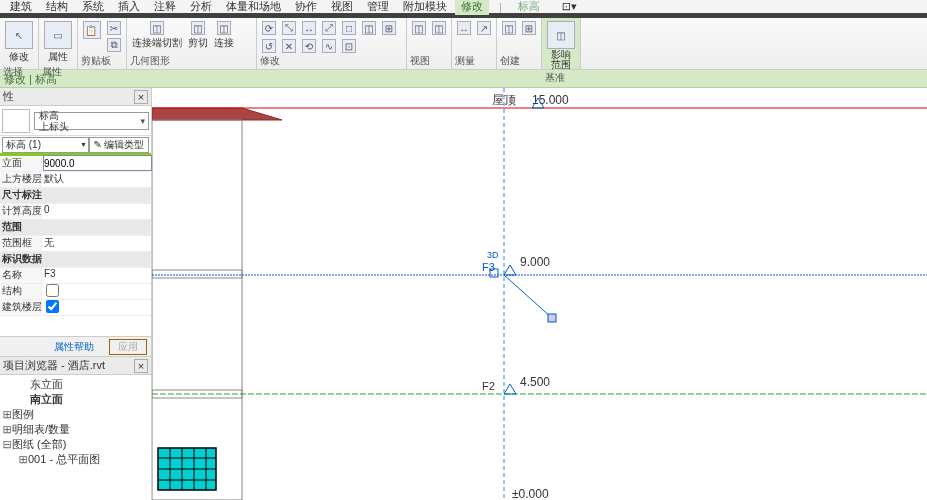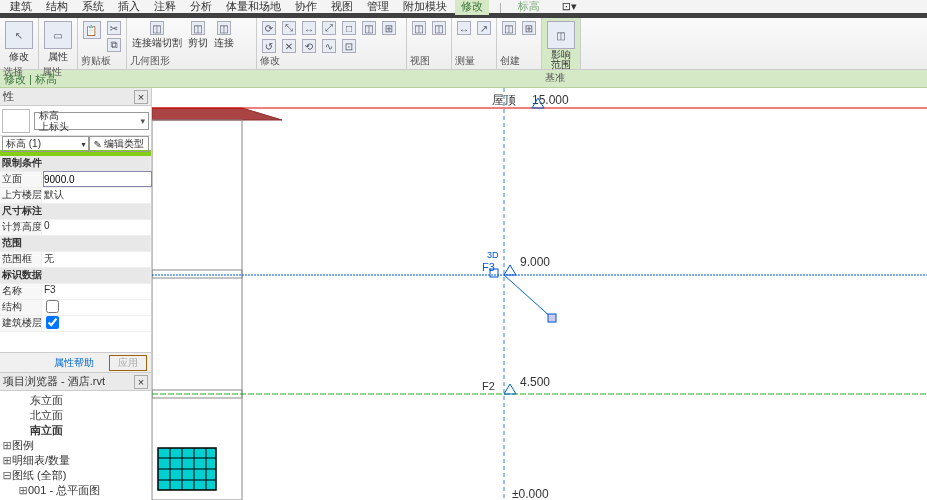--- a/index.html
+++ b/index.html
@@ -30,21 +30,21 @@
 .leftcol { position: absolute; left: 0; top: 88px; width: 152px; bottom: 0; display: flex; flex-direction: column; }
 .panel-title { height: 18px; background: #eaeaea; border-bottom: 1px solid #ccc; display: flex; align-items: center; justify-content: space-between; padding: 0 3px; font-size: 11px; }
 .panel-title .x { width: 14px; height: 14px; border: 1px solid #aaa; text-align: center; line-height: 12px; cursor: default; }
 
 
 .props { background: #fff; border-right: 1px solid #ccc; }
 .props .type-sel { height: 30px; display: flex; align-items: center; padding: 2px; gap: 4px; border-bottom: 1px solid #ddd; }
 .props .swatch { width: 28px; height: 24px; border: 1px solid #bbb; background: #fff; }
 .props .drop { flex: 1; border: 1px solid #999; height: 18px; padding-left: 4px; font-size: 11px; display: flex; align-items: center; justify-content: space-between; }
 .props .drop::after { content: "▾"; padding-right: 3px; font-size: 9px; color: #555; }
-.props .edit-row { display: flex; height: 20px; padding: 0 2px; gap: 0; border-bottom: 6px solid #84cc16; }
+.props .edit-row { display: flex; height: 20px; align-items: center; padding: 0 2px; gap: 0; border-bottom: 3px solid #84cc16; }
 .props .edit-row .sel { flex: 1; border: 1px solid #999; height: 16px; font-size: 10px; padding-left: 3px; display: flex; align-items: center; justify-content: space-between; }
 .props .edit-row .sel::after { content: "▾"; font-size: 8px; padding-right: 2px; }
 .props .edit-row .editbtn { border: 1px solid #999; height: 16px; padding: 0 4px; font-size: 10px; display: flex; align-items: center; gap: 2px; }
 .grid-row { display: flex; height: 16px; font-size: 10px; border-bottom: 1px solid #eee; }
 .grid-row .k { width: 42px; padding-left: 2px; background: #f7f7f7; border-right: 1px solid #eee; overflow: hidden; white-space: nowrap; }
 .grid-row .v { flex: 1; padding-left: 2px; }
 .grid-row.cat .k { background: #e8e8e8; font-weight: bold; width: 100%; }
 .grid-row .v input[type=text] { width: 100%; border: none; font-size: 10px; height: 14px; outline: 1px solid #88a; }
 .grid-row .v input[type=checkbox] { margin-left: 2px; }
 .props .foot { height: 20px; background: #f0f0f0; border-top: 1px solid #ccc; display: flex; align-items: center; justify-content: flex-end; padding-right: 4px; }
@@ -242,23 +242,20 @@
     </div>
     <div class="edit-row">
       <div class="sel">
           <span>标高 (1)</span>
         </div>
       <div class="editbtn">
           <span>✎</span>
           <span>编辑类型</span>
         </div>
     </div>
-    <div class="grid-row cat">
-        <div class="k">限制条件</div>
-      </div>
     <div class="grid-row">
         <div class="k">立面</div>
         <div class="v"><input type="text" value="9000.0" style=""></div>
       </div>
     <div class="grid-row">
         <div class="k">上方楼层</div>
         <div class="v">默认</div>
       </div>
     <div class="grid-row cat">
         <div class="k">尺寸标注</div>
@@ -296,21 +293,20 @@
     </div>
   </div>
 
   <div class="browser">
     <div class="panel-title">
       <span>项目浏览器 - 酒店.rvt</span>
       <span class="x">×</span>
     </div>
     <div class="tree">
       <div class="node ind2">东立面</div>
-      <div class="node ind2">北立面</div>
       <div class="node ind2 bold">南立面</div>
       <div class="node"><span class="exp">⊞</span><span>图例</span></div>
       <div class="node"><span class="exp">⊞</span><span>明细表/数量</span></div>
       <div class="node"><span class="exp">⊟</span><span>图纸 (全部)</span></div>
       <div class="node ind1"><span class="exp">⊞</span><span>001 - 总平面图</span></div>
 
     </div>
   </div>
 </div>
 

